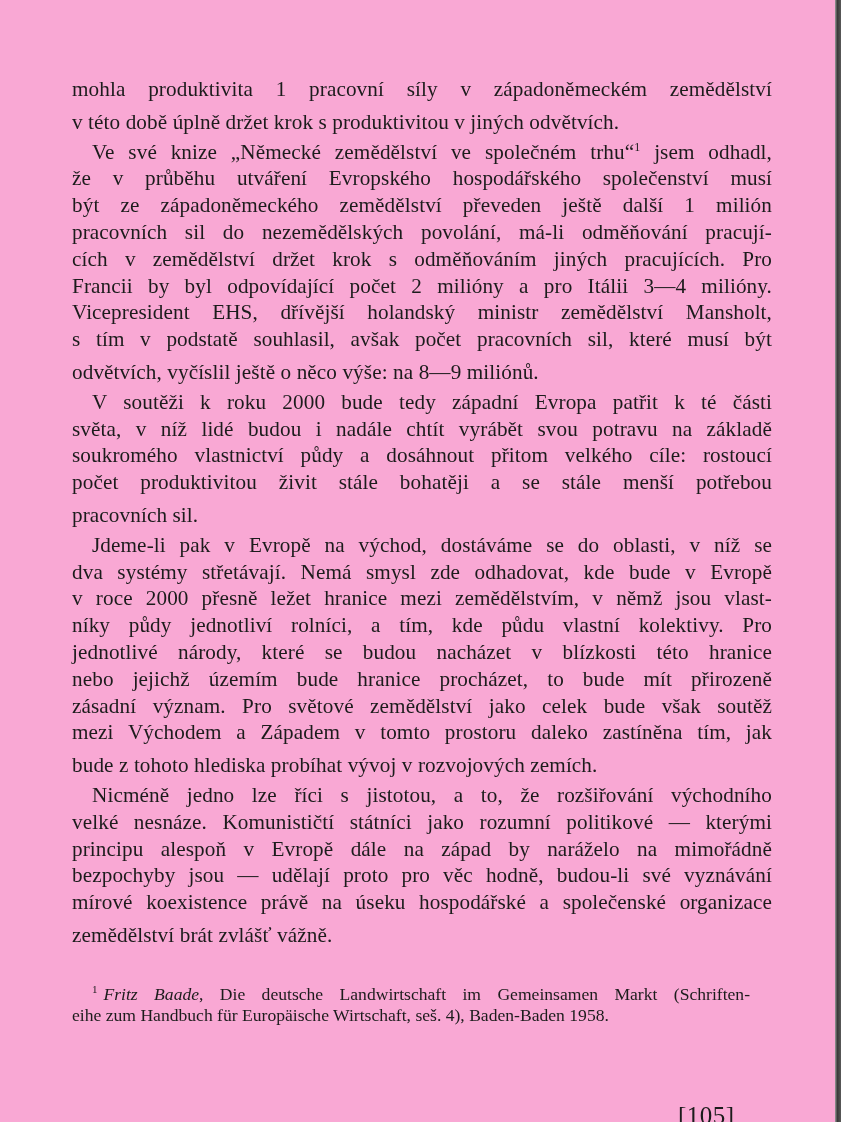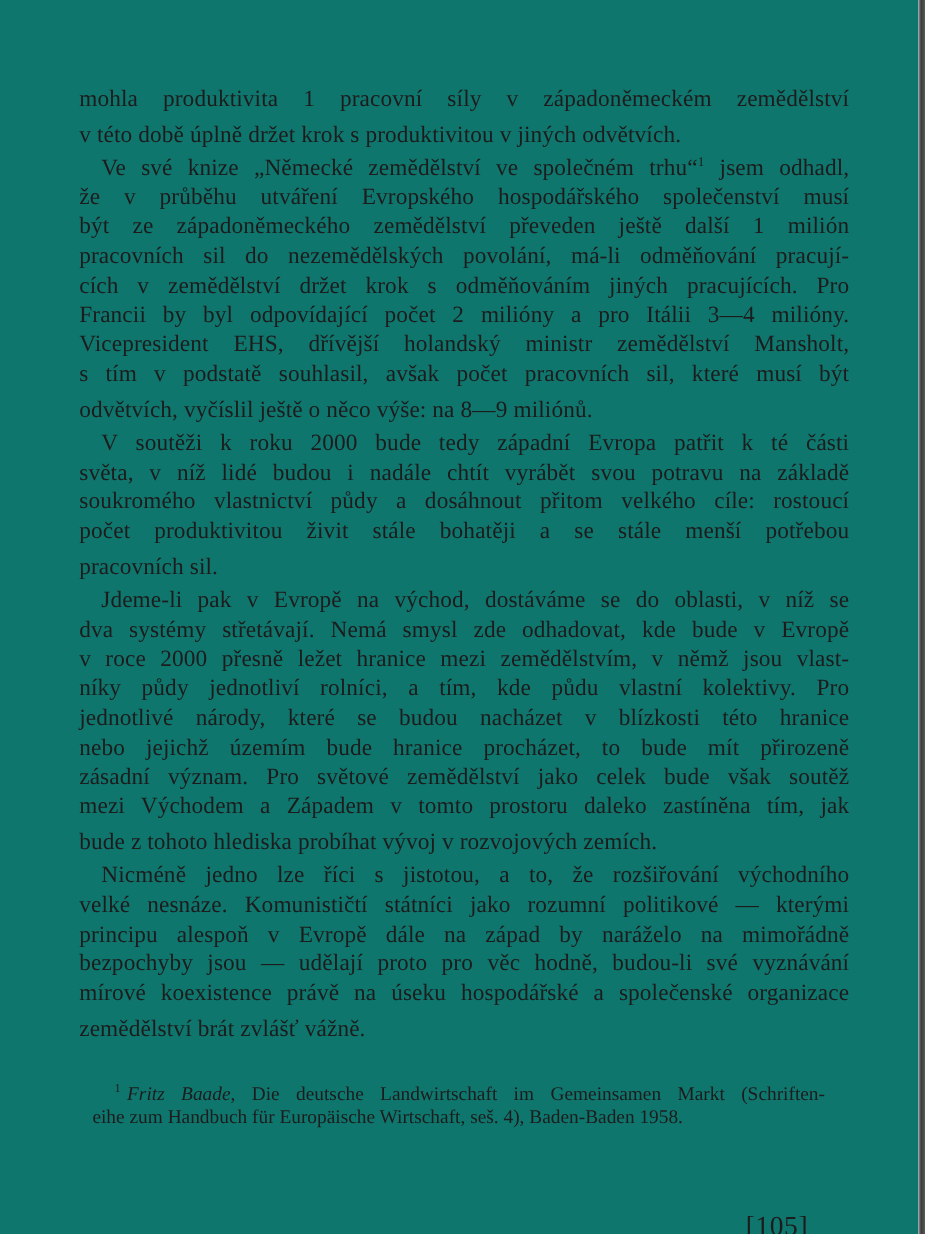--- a/index.html
+++ b/index.html
@@ -5,21 +5,21 @@
     html, body { margin: 0; padding: 0; }
     body {
       width: 841px; height: 1122px; overflow: hidden;
       background: #f4f4f2;
       position: relative;
       font-family: "DejaVu Serif", "Liberation Serif", serif;
       color: #1c1c1c;
     }
     .page {
       position: absolute; left: 0; top: 0; width: 835px; height: 1122px;
-      background: #0f766e;
+      background: #f9a8d4;
     }
     .edge {
       position: absolute; right: 0; top: 0; width: 6px; height: 1122px;
       background: linear-gradient(to right, #9a9a9a, #3a3a3a 40%, #5a5a5a);
     }
     .body-text {
       position: absolute; left: 72px; top: 76px; width: 700px;
       font-family: "Liberation Serif", "DejaVu Serif", serif;
       font-size: 21.2px; line-height: 26.8px;
       text-align: justify;
@@ -29,21 +29,21 @@
     .line.last { text-align-last: left; margin-top: 6px; }
     .line.indent { padding-left: 20px; }
     .line span.t { display: inline; }
     .para-gap { height: 3px; }
     sup.fn { font-size: 12px; vertical-align: super; line-height: 0; }
     .footnotes {
       position: absolute; left: 72px; top: 984px; width: 678px;
       font-family: "Liberation Serif", "DejaVu Serif", serif;
       font-size: 17.6px; line-height: 21px;
     }
-    .fn-line { display: block; white-space: nowrap; text-align: justify; text-align-last: justify; margin-left: 12px; }
+    .fn-line { display: block; white-space: nowrap; text-align: justify; text-align-last: justify; }
     .fn-line.last { text-align-last: left; }
     .fn-mark { font-size: 11px; vertical-align: super; line-height: 0; margin-left: 20px; margin-right: 6px; }
     .fn-author { font-style: italic; }
     .page-number {
       position: absolute; left: 678px; top: 1102px;
       font-family: Liberation Serif, serif;
       font-size: 25px; letter-spacing: 0.5px;
     }
   </style>
 </head>

